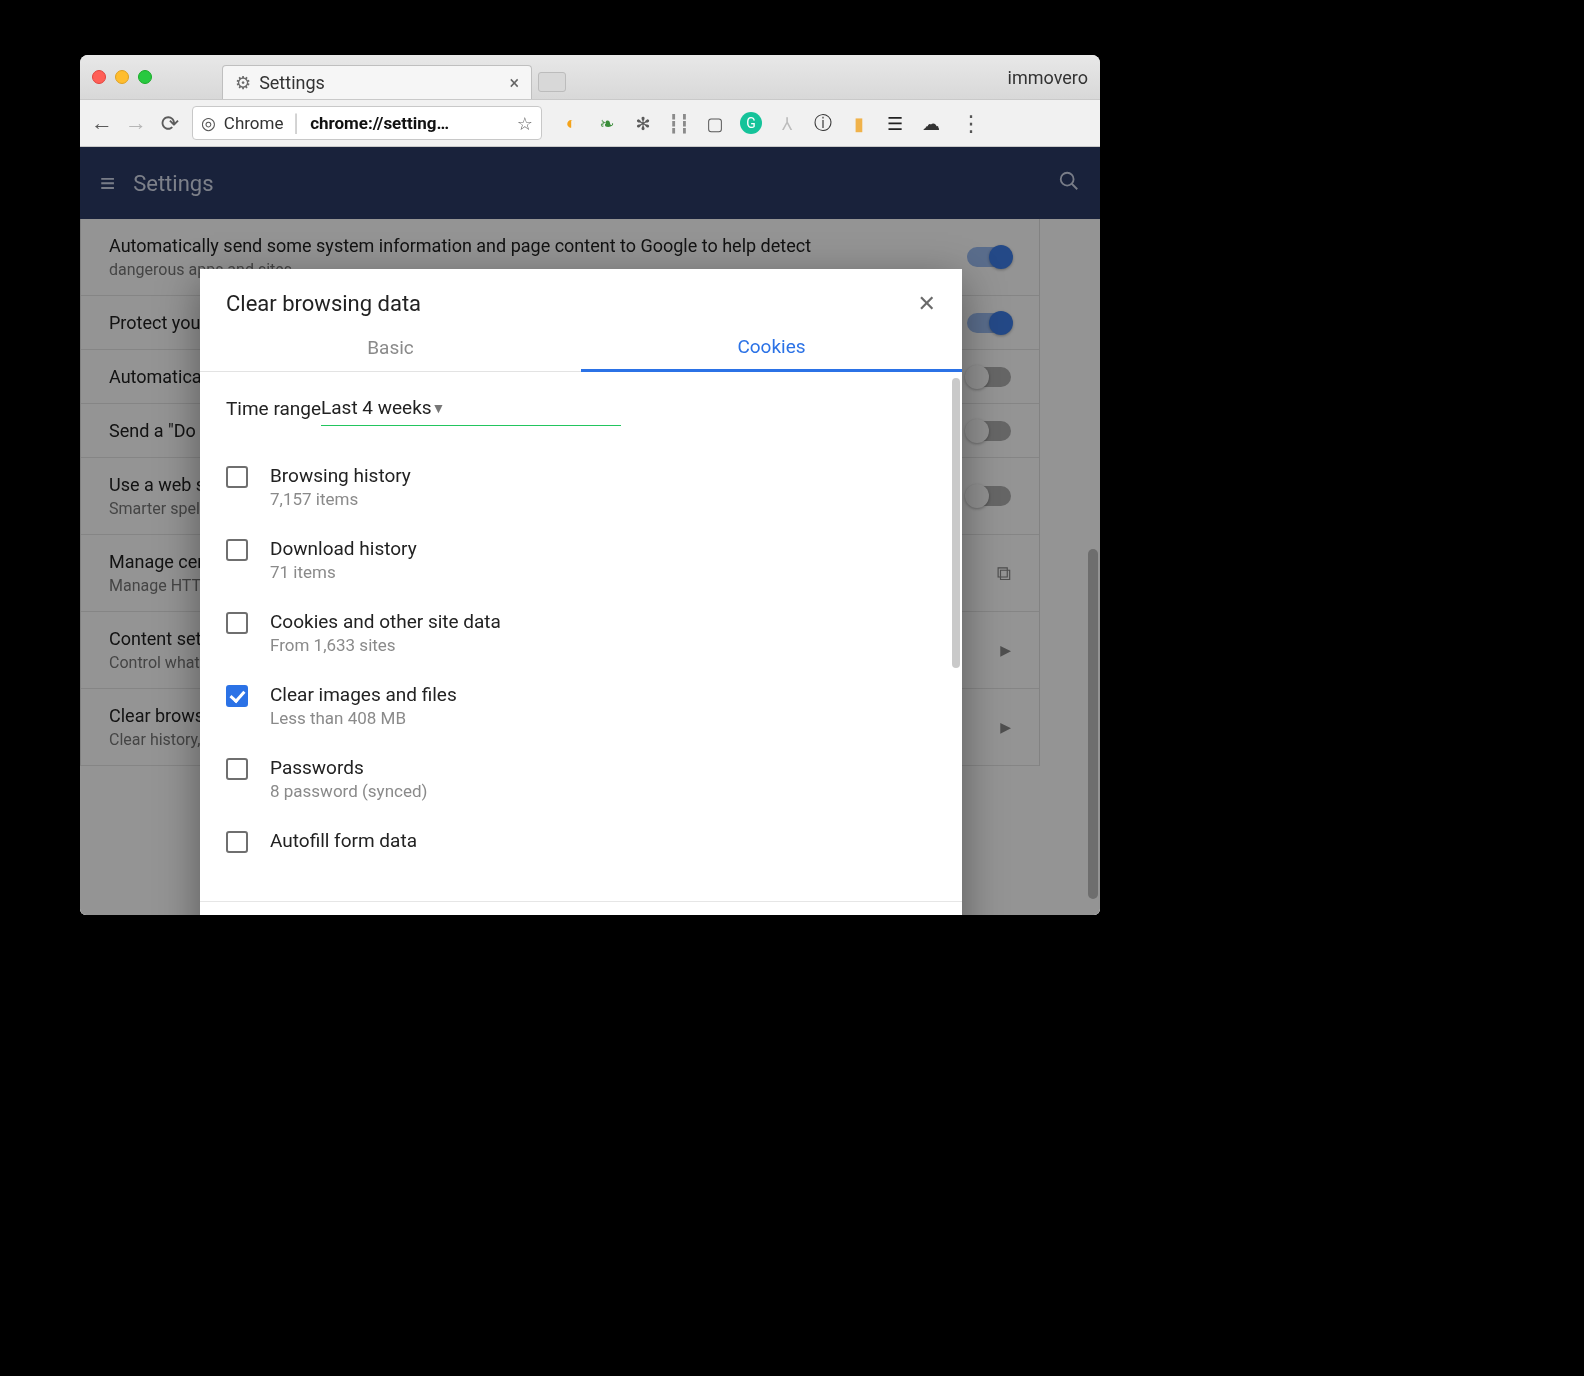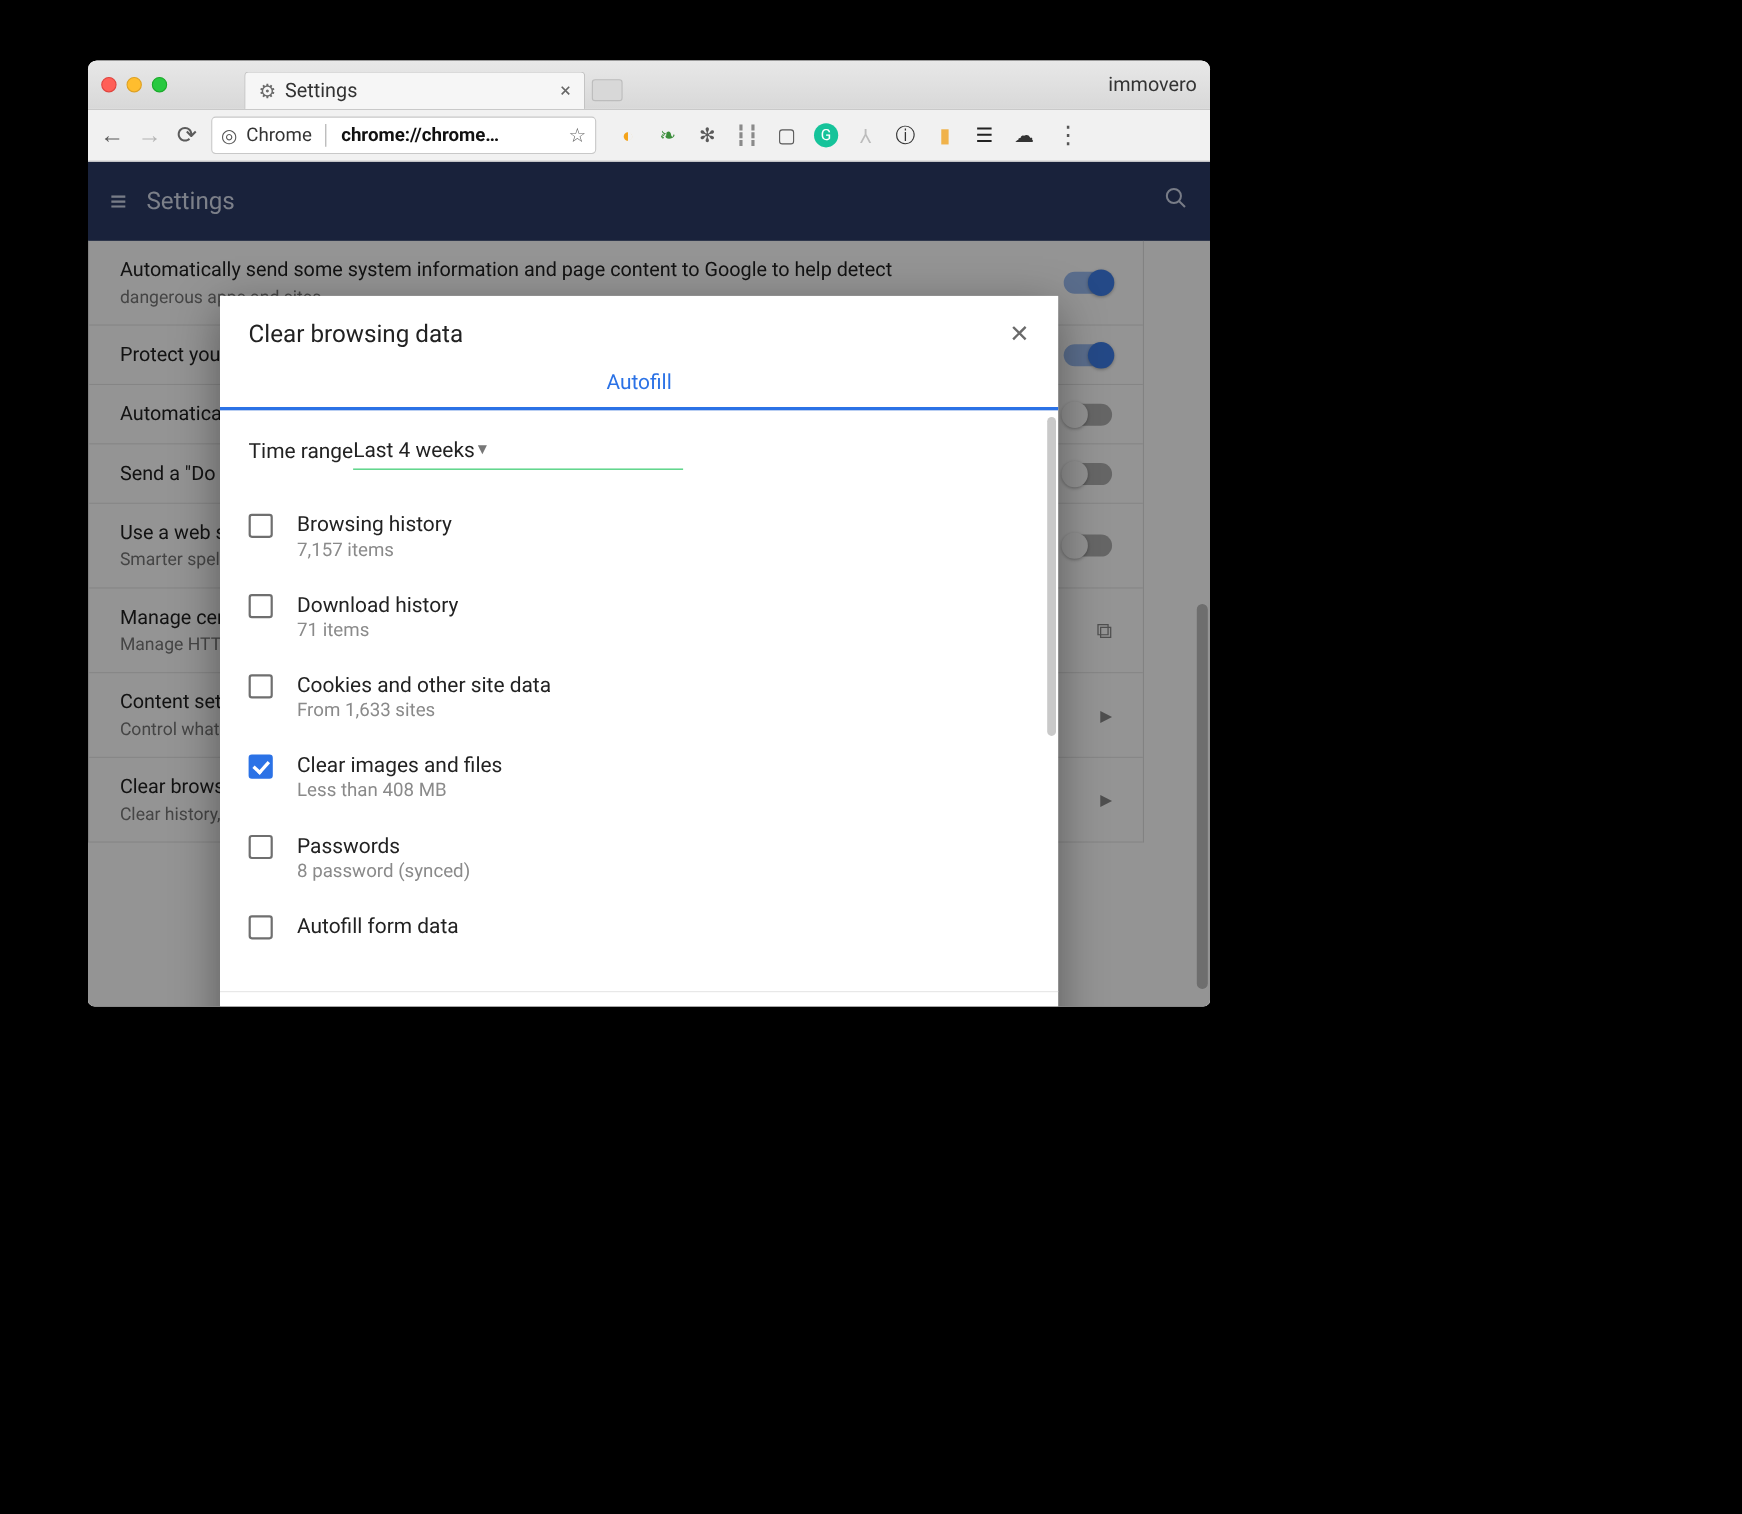--- a/index.html
+++ b/index.html
@@ -176,21 +176,21 @@
   </div>
 
   <div class="addrrow">
     <span class="navbtn">←</span>
     <span class="navbtn dim">→</span>
     <span class="navbtn">⟳</span>
     <div class="omnibox">
       <span class="chromebadge">◎</span>
       <span>Chrome</span>
       <span class="divider">│</span>
-      <span class="urltext"><b>chrome://chrome…</b></span>
+      <span class="urltext"><b>chrome://setting…</b></span>
       <span class="star">☆</span>
     </div>
     <div class="exticons">
       <div class="ext" style="color:#f4a31a">◐</div>
       <div class="ext" style="color:#3a8d3a">❧</div>
       <div class="ext" style="color:#5a5a5a">✻</div>
       <div class="ext" style="color:#8a8a8a">┇┇</div>
       <div class="ext" style="color:#5a5a5a">▢</div>
       <div class="ext" style="background:#15c39a;color:#fff;border-radius:50%;font-size:14px">G</div>
       <div class="ext" style="color:#bcbcbc">⅄</div>
@@ -272,21 +272,22 @@
       <div class="page-scroll"></div>
     </div>
 
     <div class="scrim"></div>
     <div class="dialog">
       <div class="dlg-head">
         <div class="dlg-title">Clear browsing data</div>
         <div class="dlg-close">✕</div>
       </div>
       <div class="dlg-tabs">
-        <div class="dlg-tab active">Autofill</div>
+        <div class="dlg-tab">Basic</div>
+        <div class="dlg-tab active">Cookies</div>
       </div>
       <div class="dlg-body">
         <div class="dlg-scroll">
           <div class="timerange">
             <span>Time range</span>
             <div class="select">
               <span>Last 4 weeks</span>
               <span class="caret">▼</span>
             </div>
           </div>

